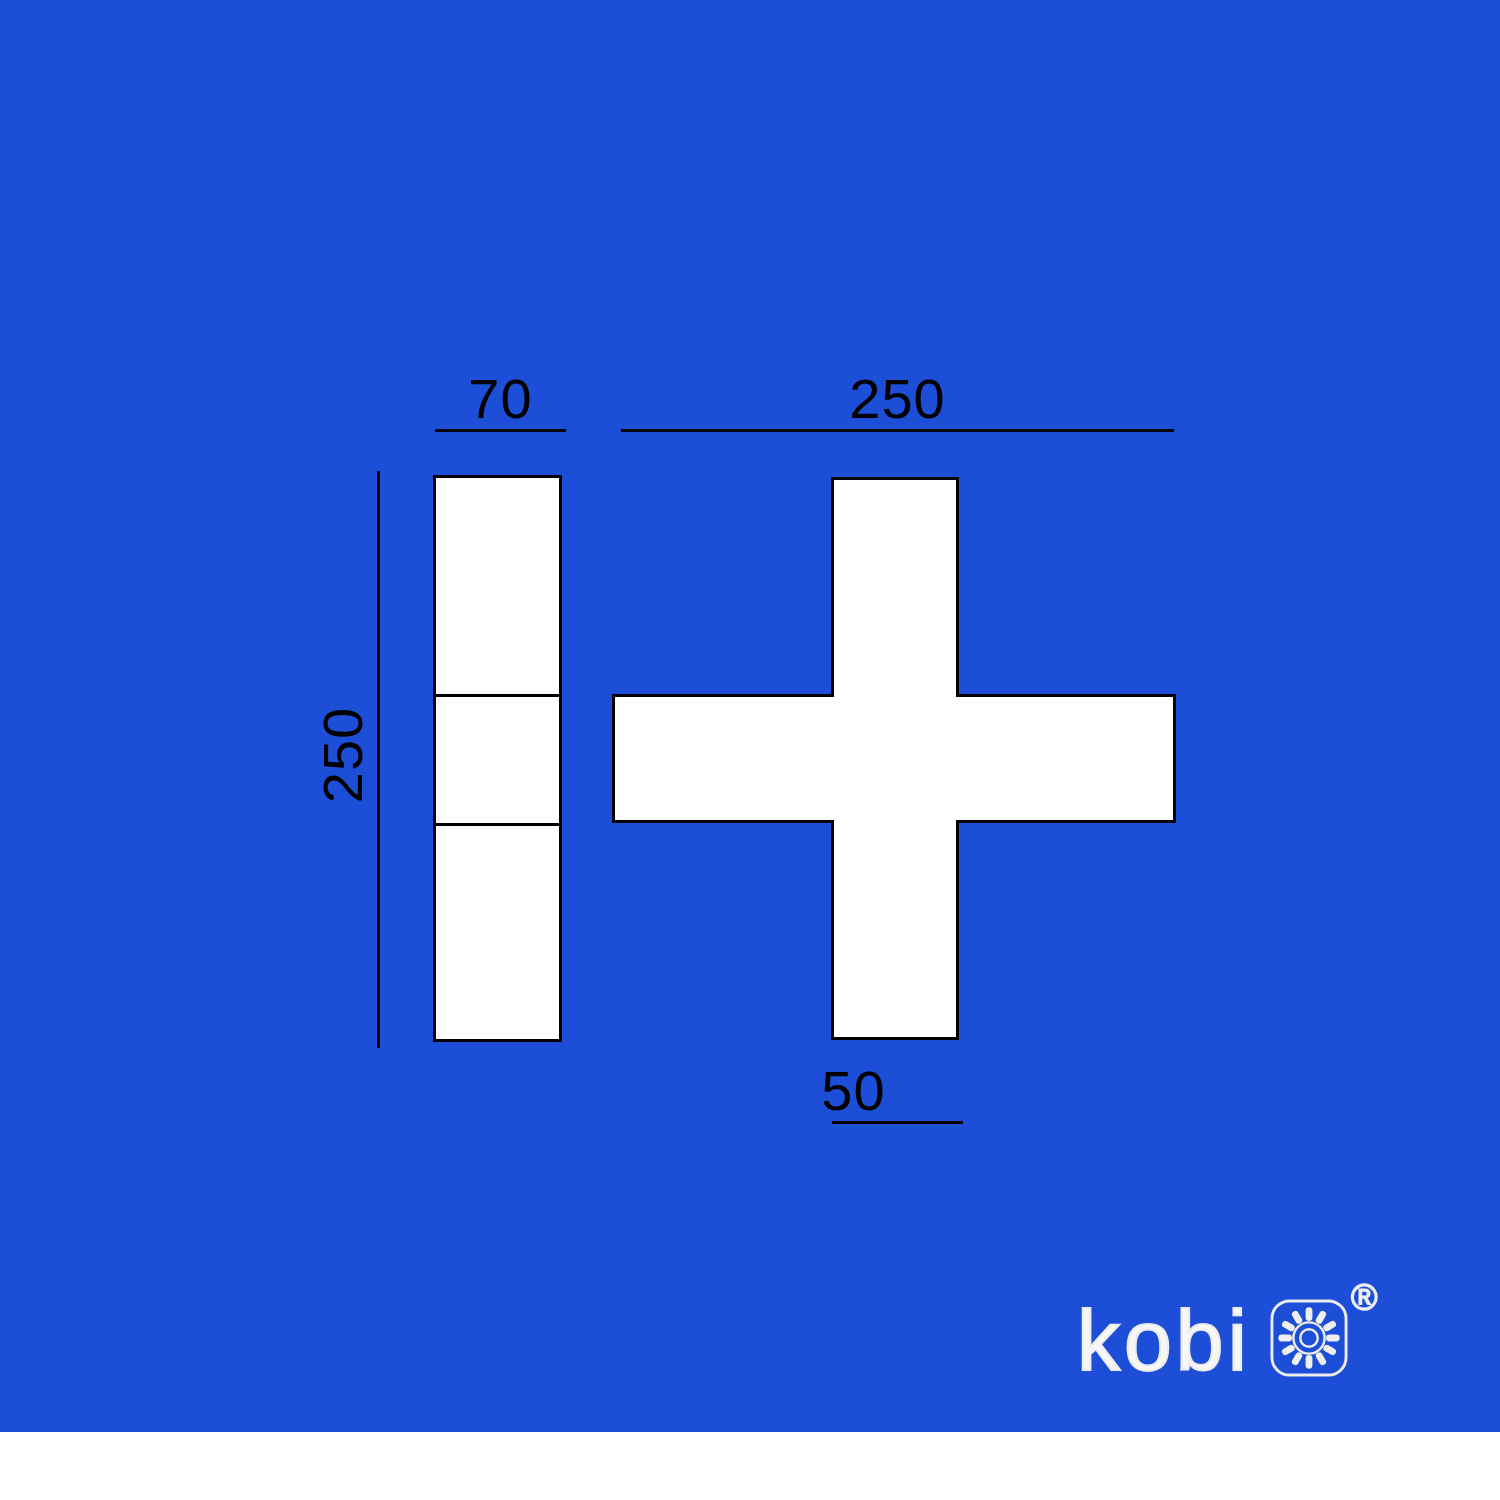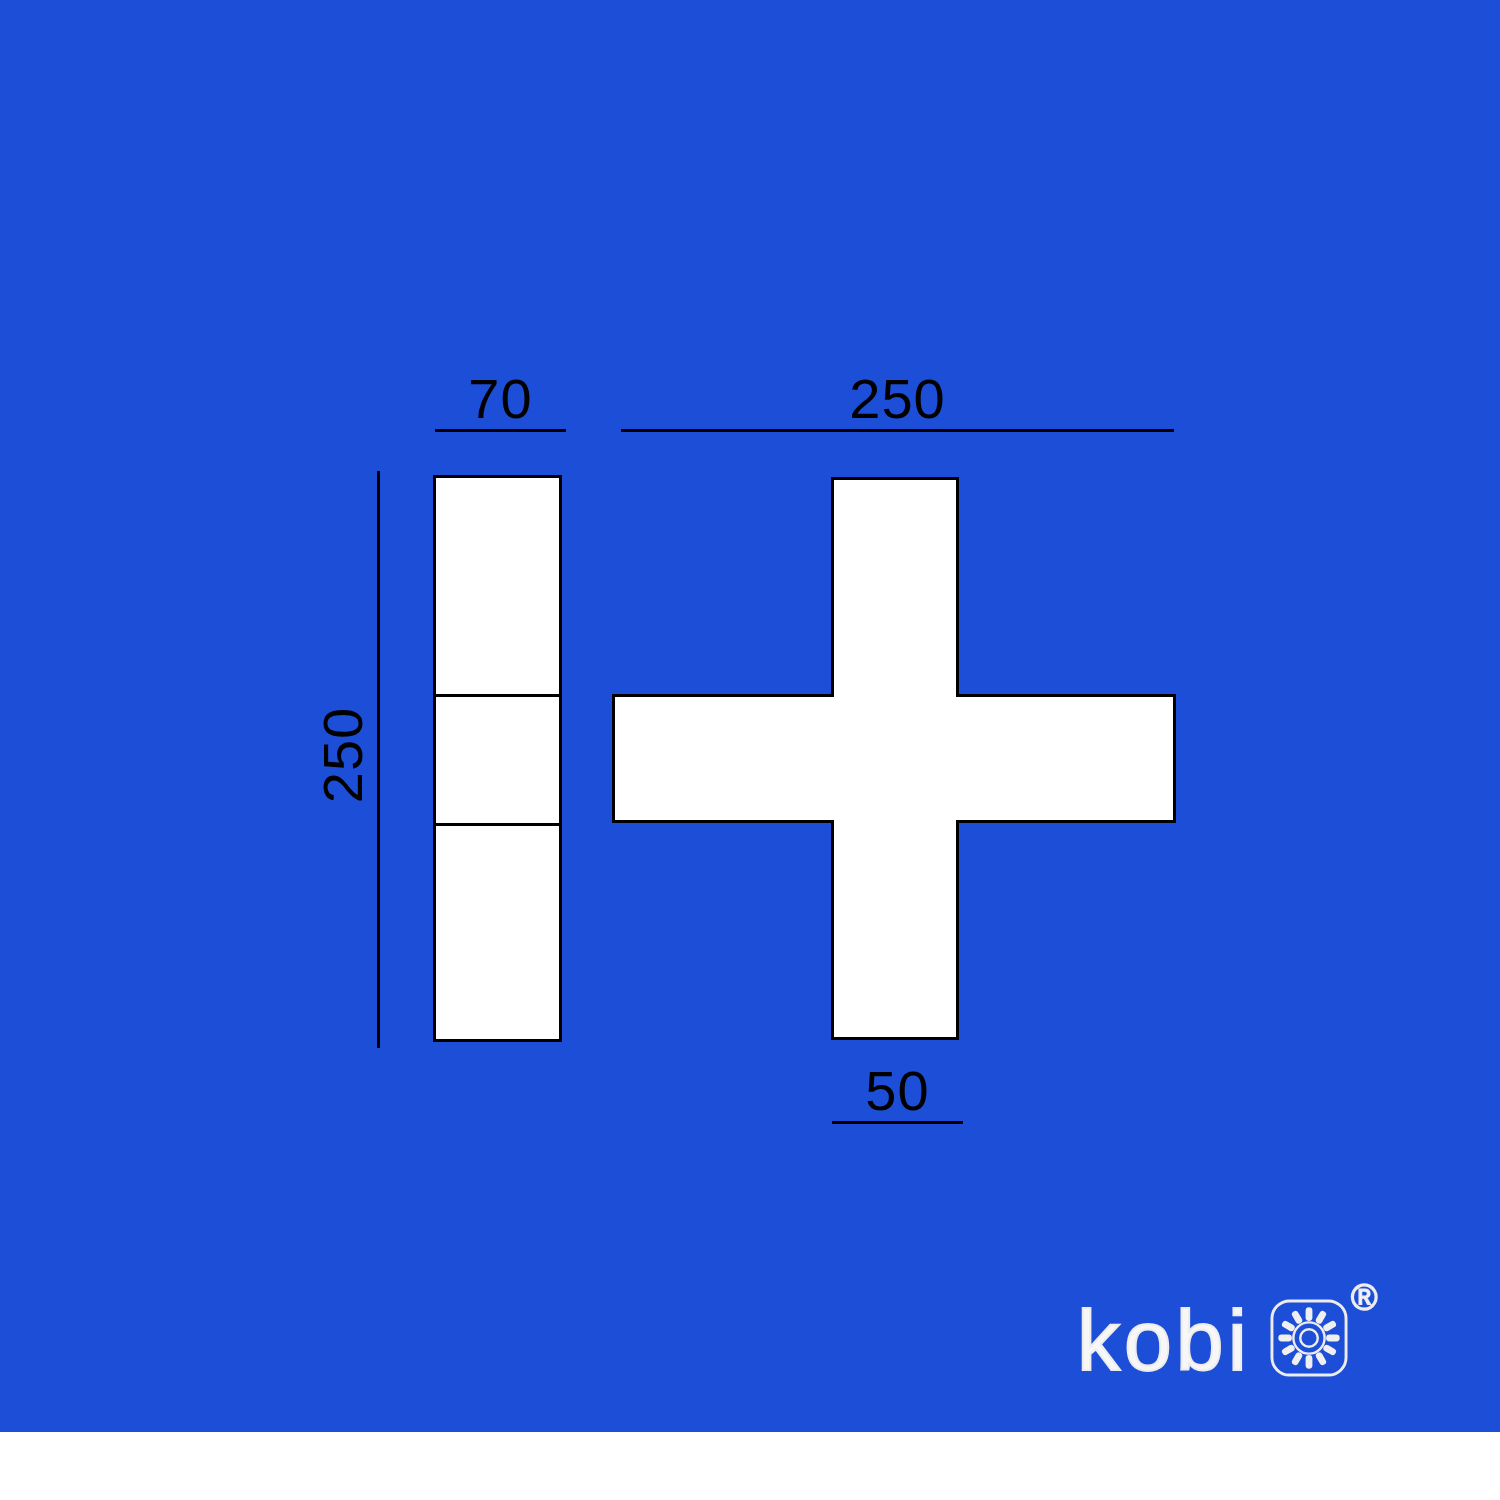--- a/index.html
+++ b/index.html
@@ -90,21 +90,21 @@
     <line x1="378.5" y1="471" x2="378.5" y2="1048" stroke="#000000" stroke-width="3"></line>
     <line x1="832" y1="1122.5" x2="963" y2="1122.5" stroke="#000000" stroke-width="3"></line>
   </svg>
 
   <div class="dim-label" style="left:435px; top:371px; width:131px;">70</div>
 
   <div class="dim-label" style="left:621px; top:371px; width:553px;">250</div>
 
   <div class="dim-label rot" style="left:263px; top:727px; width:160px; height:56px;">250</div>
 
-  <div class="dim-label" style="left:832px; top:1063px; width:131px;">50</div>
+  <div class="dim-label" style="left:788px; top:1063px; width:131px;">50</div>
 
   <div class="watermark">
     <div class="wm-brand">kobi</div>
 
     <svg class="wm-icon" viewBox="0 0 80 80">
       <rect x="2" y="2" width="76" height="76" rx="18" fill="none" stroke="#ececec" stroke-width="3"></rect>
       <circle cx="40" cy="40" r="16" fill="none" stroke="#ececec" stroke-width="2.5"></circle>
       <circle cx="40" cy="40" r="9" fill="none" stroke="#ececec" stroke-width="2.5"></circle>
       <g stroke="#efefef" stroke-width="7" stroke-linecap="round">
         <line x1="40" y1="12" x2="40" y2="19"></line>

